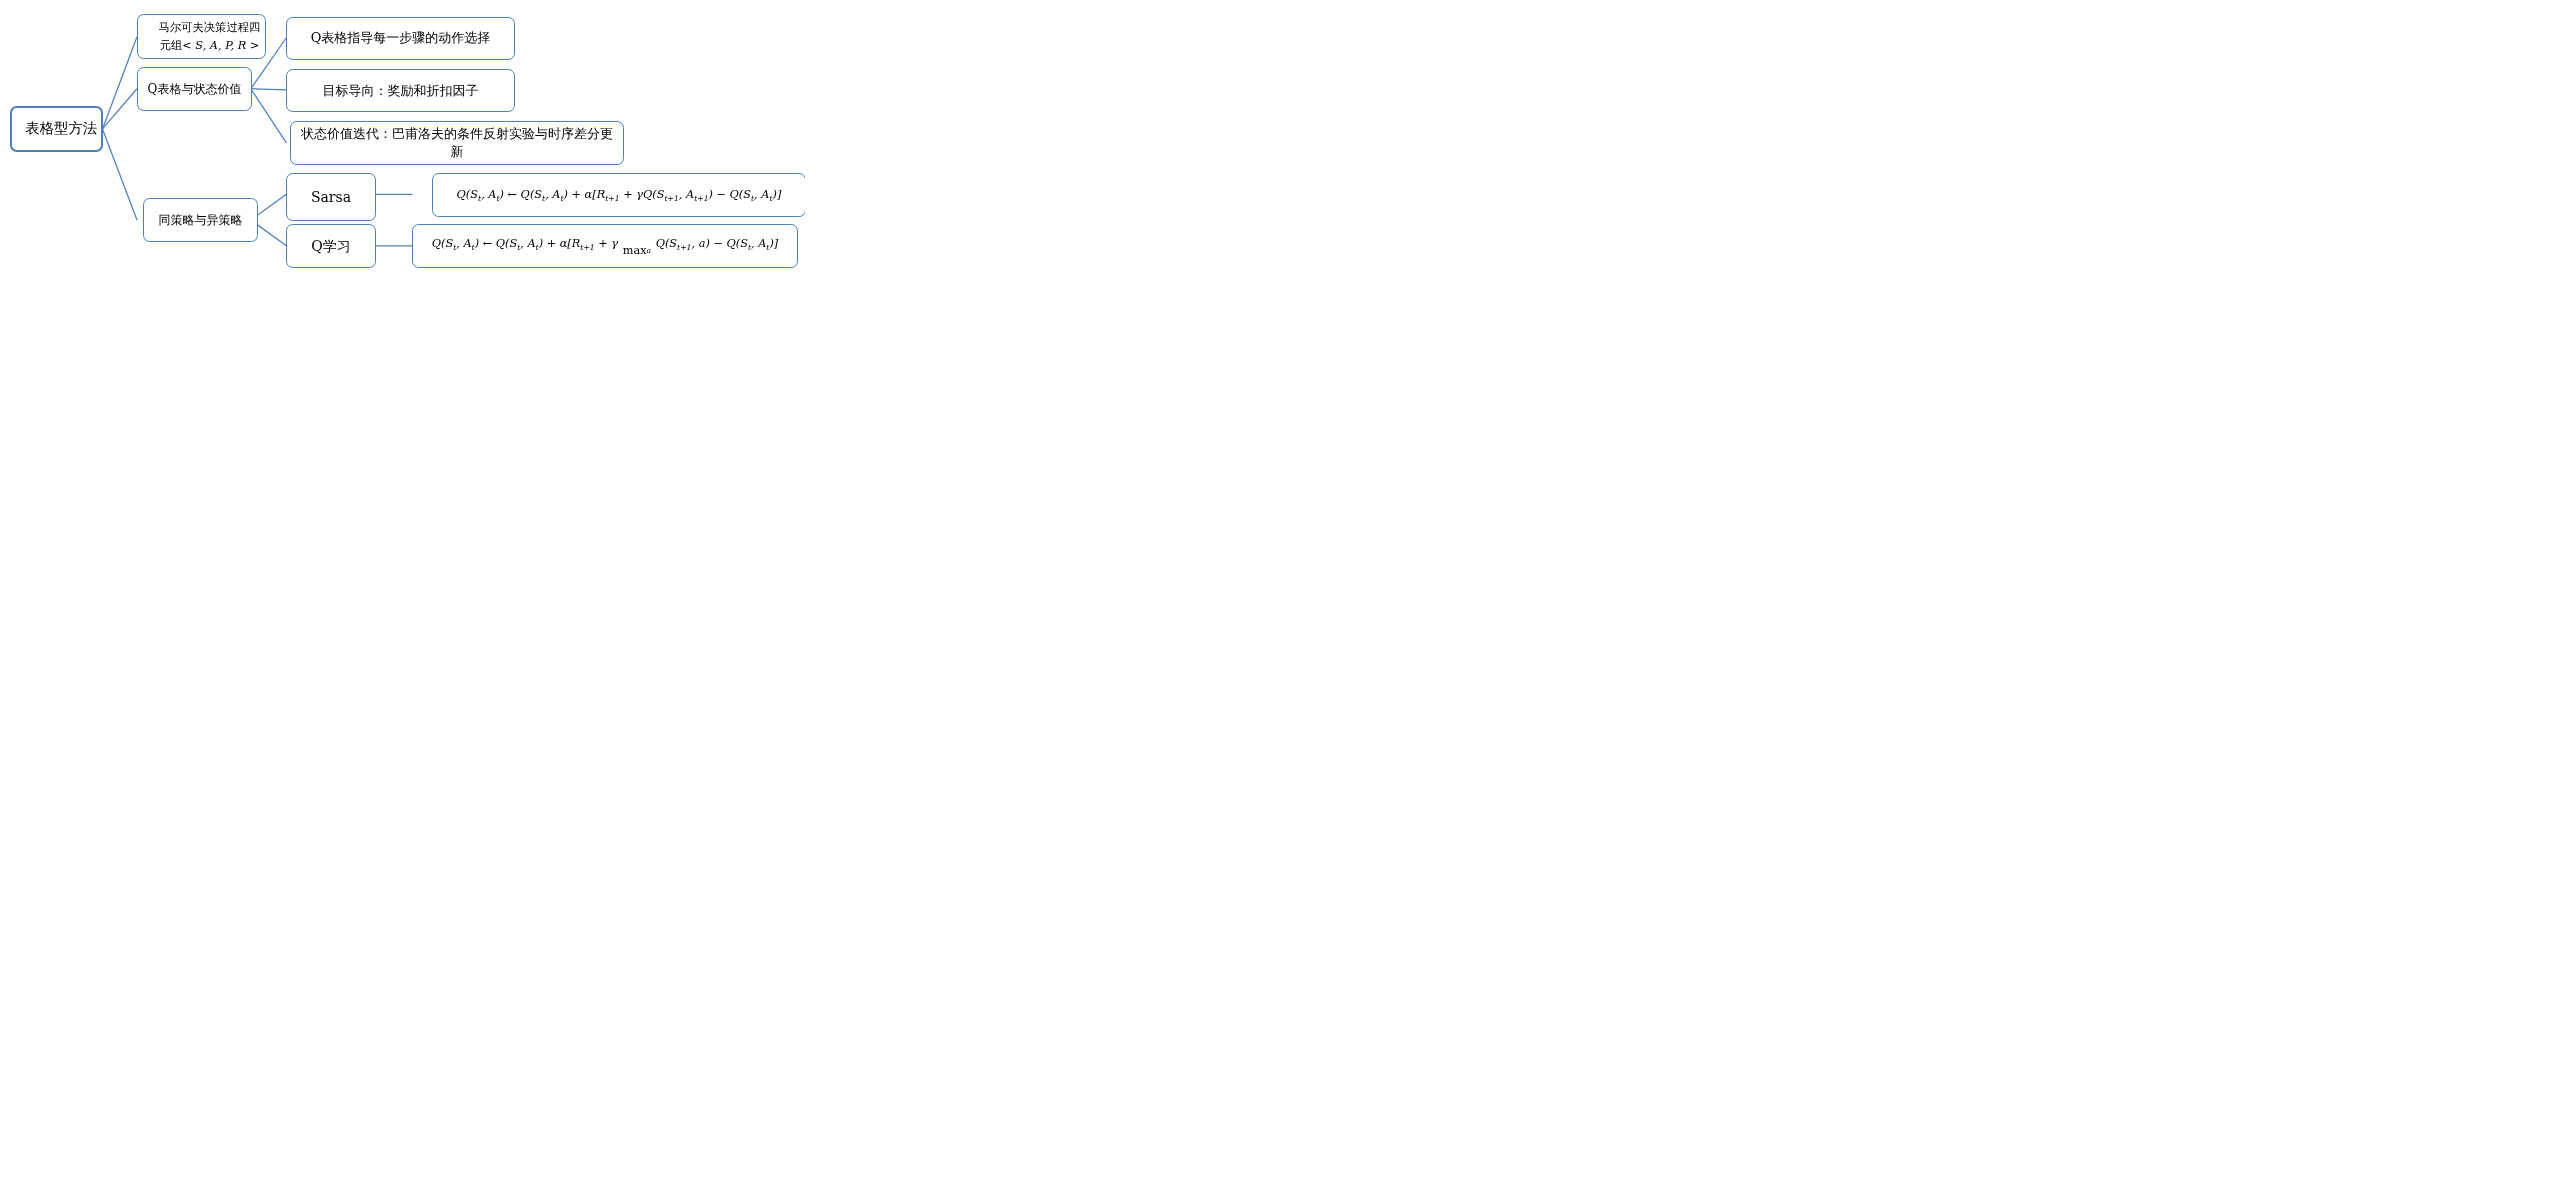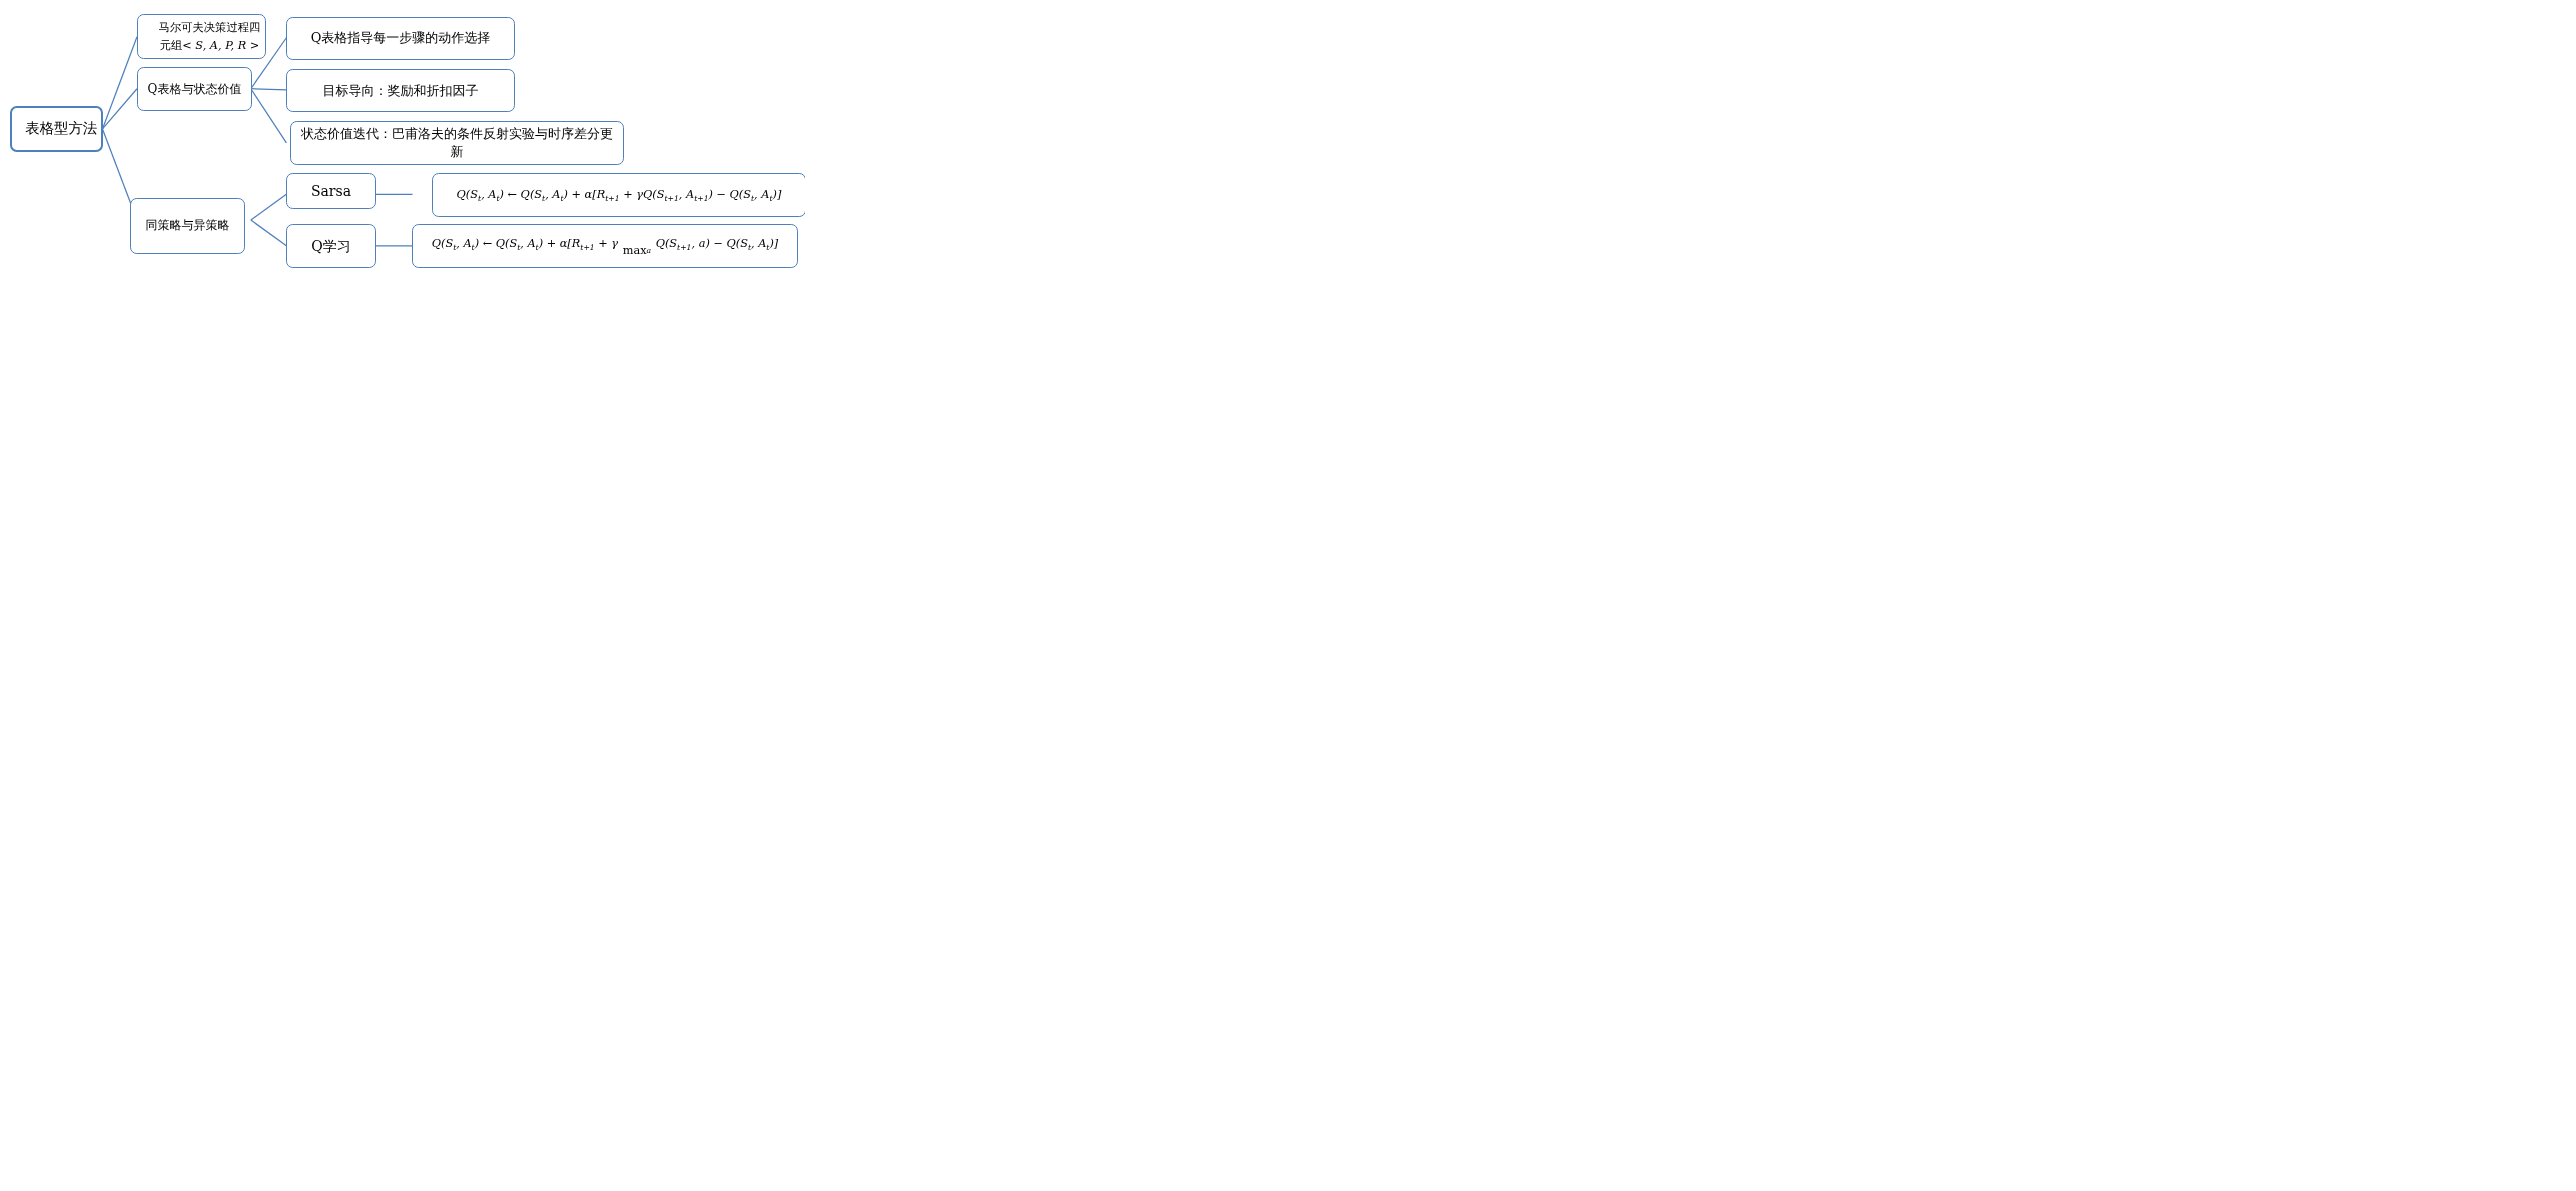--- a/index.html
+++ b/index.html
@@ -68,37 +68,37 @@
   </div>
 
   <div class="node mdp" style="left:137px; top:14.4px; width:129px; height:45px;padding-left:20px;">
     <span><span>马尔可夫决策过程四元组</span><span class="tuple">&lt; S, A, P, R &gt;</span></span>
   </div>
 
   <div class="node lvl1" style="left:137px; top:67px; width:115px; height:44px;">
     <span>Q表格与状态价值</span>
   </div>
 
-  <div class="node lvl1" style="left:130px; top:198px; width:115px; height:56px;font-family:Liberation Mono, monospace;">
+  <div class="node lvl1" style="left:143px; top:198px; width:115px; height:44px;">
     <span>同策略与异策略</span>
   </div>
 
   <div class="node leaf" style="left:286px; top:16.5px; width:229px; height:43px;">
     <span>Q表格指导每一步骤的动作选择</span>
   </div>
 
   <div class="node leaf" style="left:286px; top:69px; width:229px; height:43px;">
     <span>目标导向：奖励和折扣因子</span>
   </div>
 
   <div class="node leaf" style="left:290px; top:121px; width:334px; height:44px;">
     <span>状态价值迭代：巴甫洛夫的条件反射实验与时序差分更新</span>
   </div>
 
-  <div class="node small" style="left:286px; top:173px; width:90px; height:36px;">
+  <div class="node small" style="left:286px; top:173px; width:90px; height:48px;">
     <span>Sarsa</span>
   </div>
 
   <div class="node small" style="left:286px; top:224px; width:90px; height:44px;">
     <span>Q学习</span>
   </div>
 
   <div class="node formula" style="left:432px; top:173px; width:374px; height:44px;">
     <span>Q(S<sub>t</sub>, A<sub>t</sub>) ← Q(S<sub>t</sub>, A<sub>t</sub>) + α[R<sub>t+1</sub> + γQ(S<sub>t+1</sub>, A<sub>t+1</sub>) − Q(S<sub>t</sub>, A<sub>t</sub>)]</span>
   </div>

